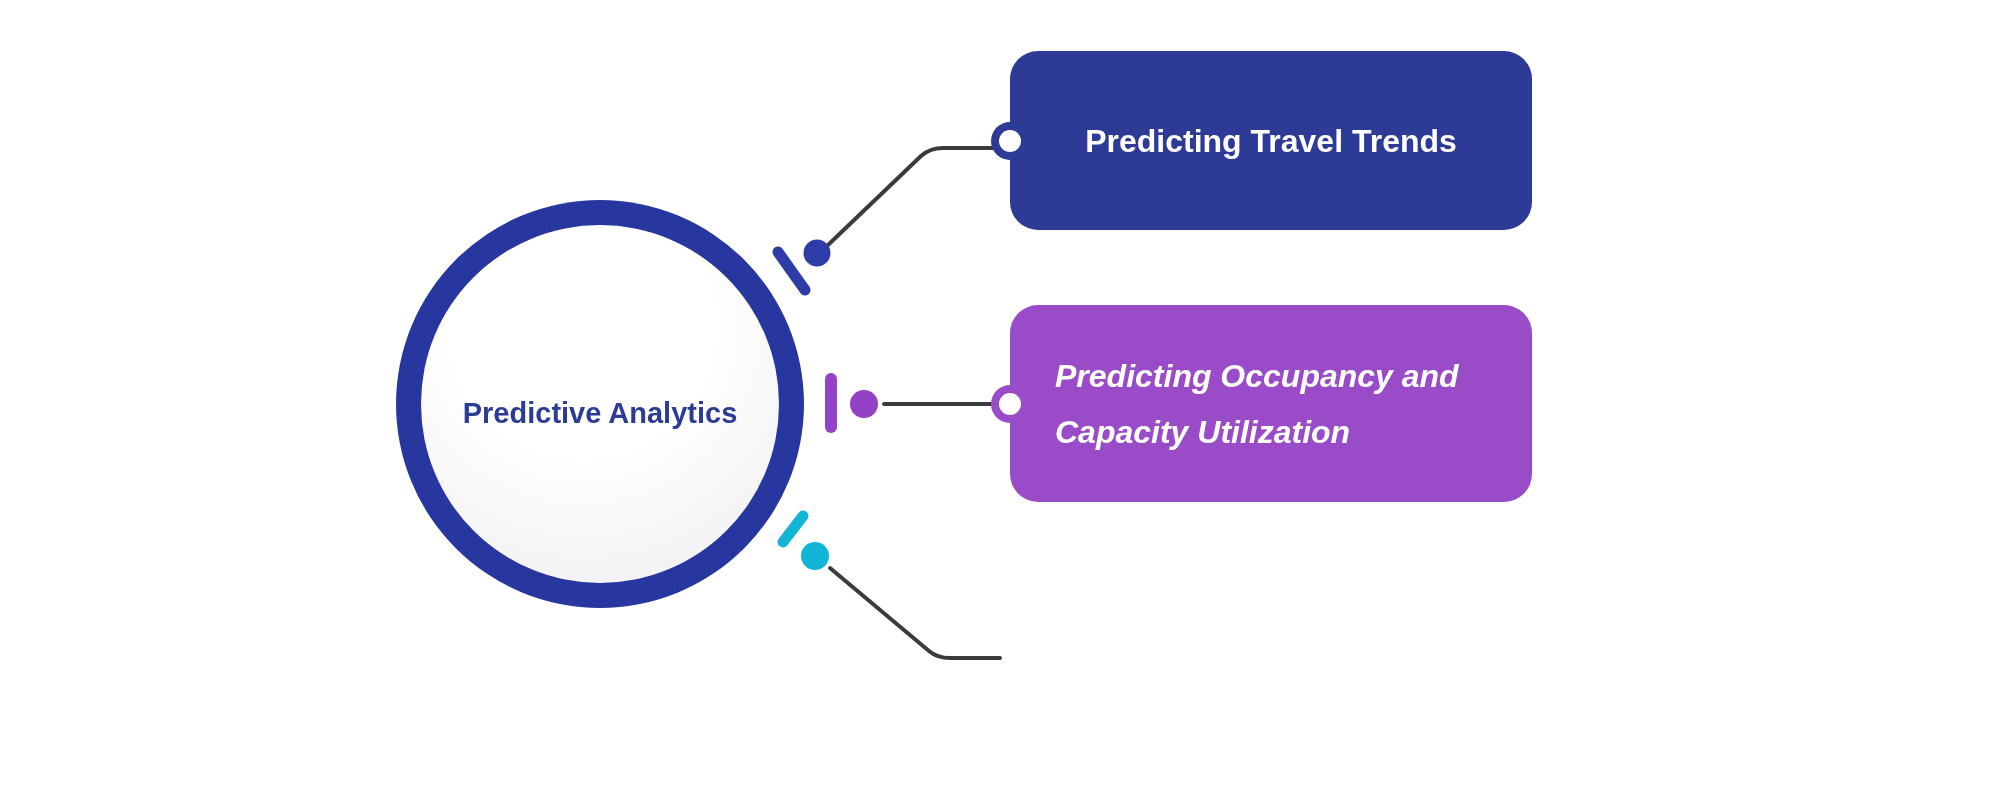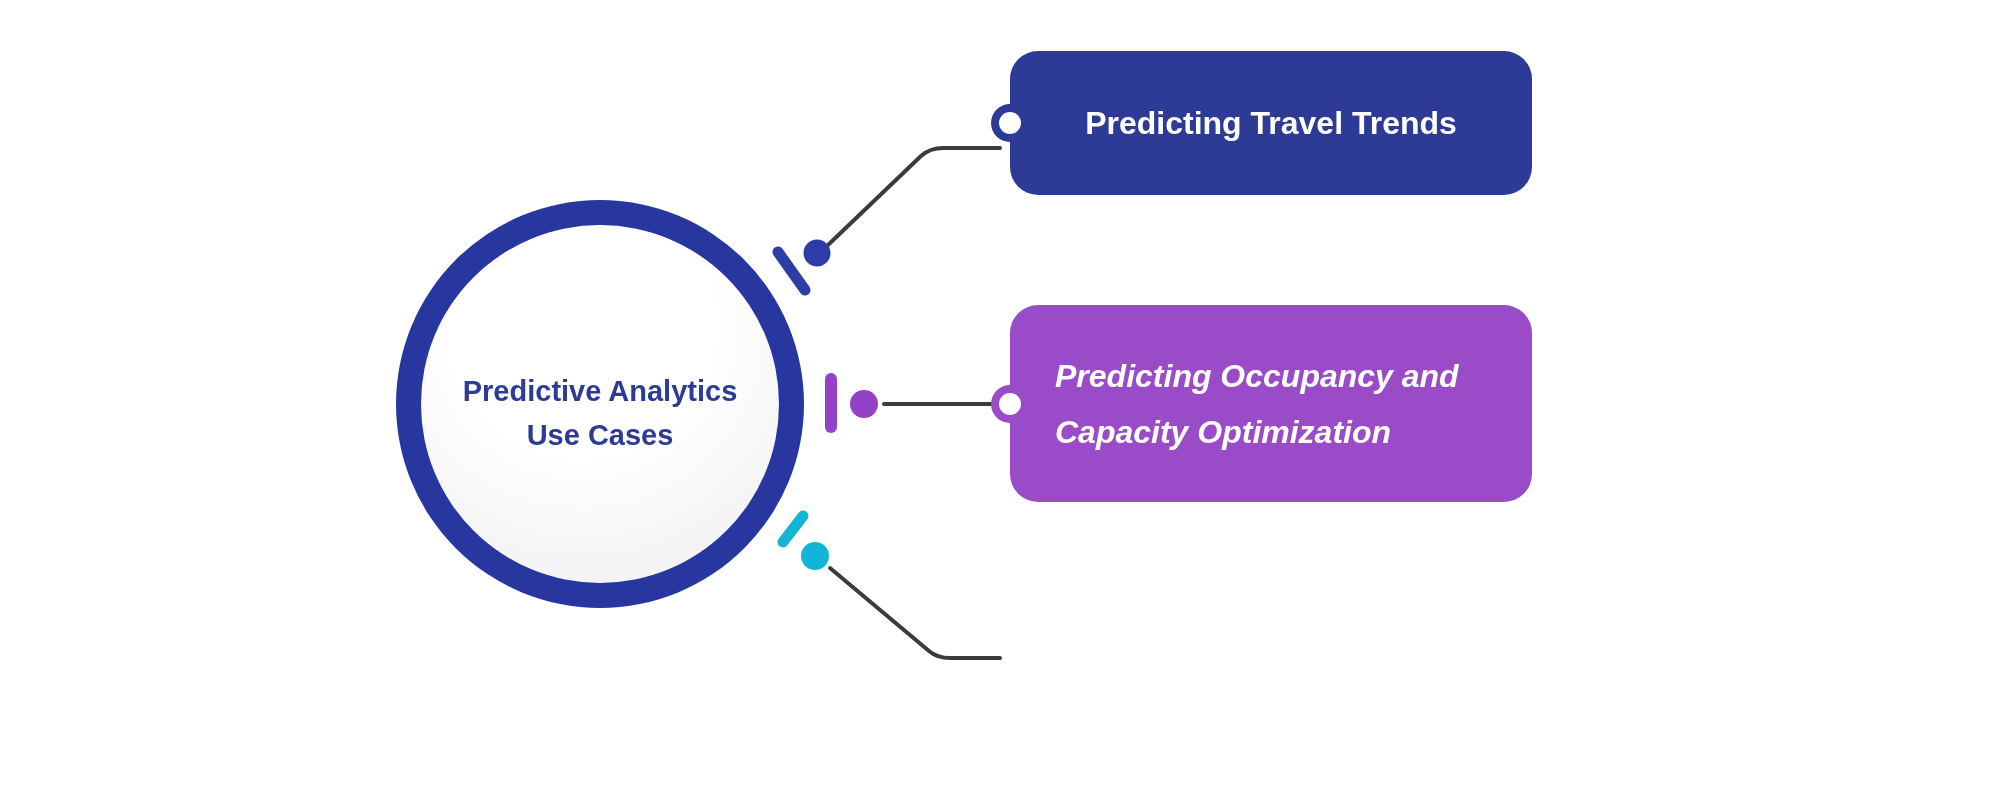--- a/index.html
+++ b/index.html
@@ -39,21 +39,21 @@
   }
   .hub-text span{display:block;}
 
   
   .node{
     position:absolute;left:1010px;width:522px;box-sizing:border-box;
     border-radius:28px;
     display:flex;flex-direction:column;justify-content:center;
     color:var(--node-text,#ffffff);font-weight:700;font-size:32px;
   }
-  .node1{top:51px;height:144px;background:var(--node1,#2d3a96);align-items:center;text-align:right;}
+  .node1{top:51px;height:179px;background:var(--node1,#2d3a96);align-items:center;text-align:right;}
   .node2{top:305px;height:197px;background:var(--node2,#9a4cc8);padding-left:45px;font-style:italic;}
   .node3{top:563px;height:192px;background:var(--node3,#09adcb);padding-left:45px;}
   .node-label span{display:block;line-height:56px;}
 
   
   .bump{
     position:absolute;left:-19px;top:50%;transform:translateY(-50%);
     width:38px;height:38px;border-radius:50%;background:inherit;
   }
   .port{
@@ -78,36 +78,35 @@
 
     <circle class="dot-blue" cx="817" cy="253" r="13.5"></circle>
     <circle class="dot-purple" cx="864" cy="404" r="14"></circle>
     <circle class="dot-cyan" cx="815" cy="556" r="14"></circle>
   </svg>
 
   <div class="hub">
     <div class="hub-inner">
       <div class="hub-text">
         <span>Predictive Analytics</span>
-        <span>Use Cases</span>
       </div>
     </div>
   </div>
 
   <div class="node node1">
     <span class="bump"></span>
     <span class="port"></span>
     <div class="node-label">
       <span>Predicting Travel Trends</span>
     </div>
   </div>
 
   <div class="node node2">
     <span class="bump"></span>
     <span class="port"></span>
     <div class="node-label">
       <span>Predicting Occupancy and</span>
-      <span>Capacity Optimization</span>
+      <span>Capacity Utilization</span>
     </div>
   </div>
 
 
 </div>
 
 </body></html>

